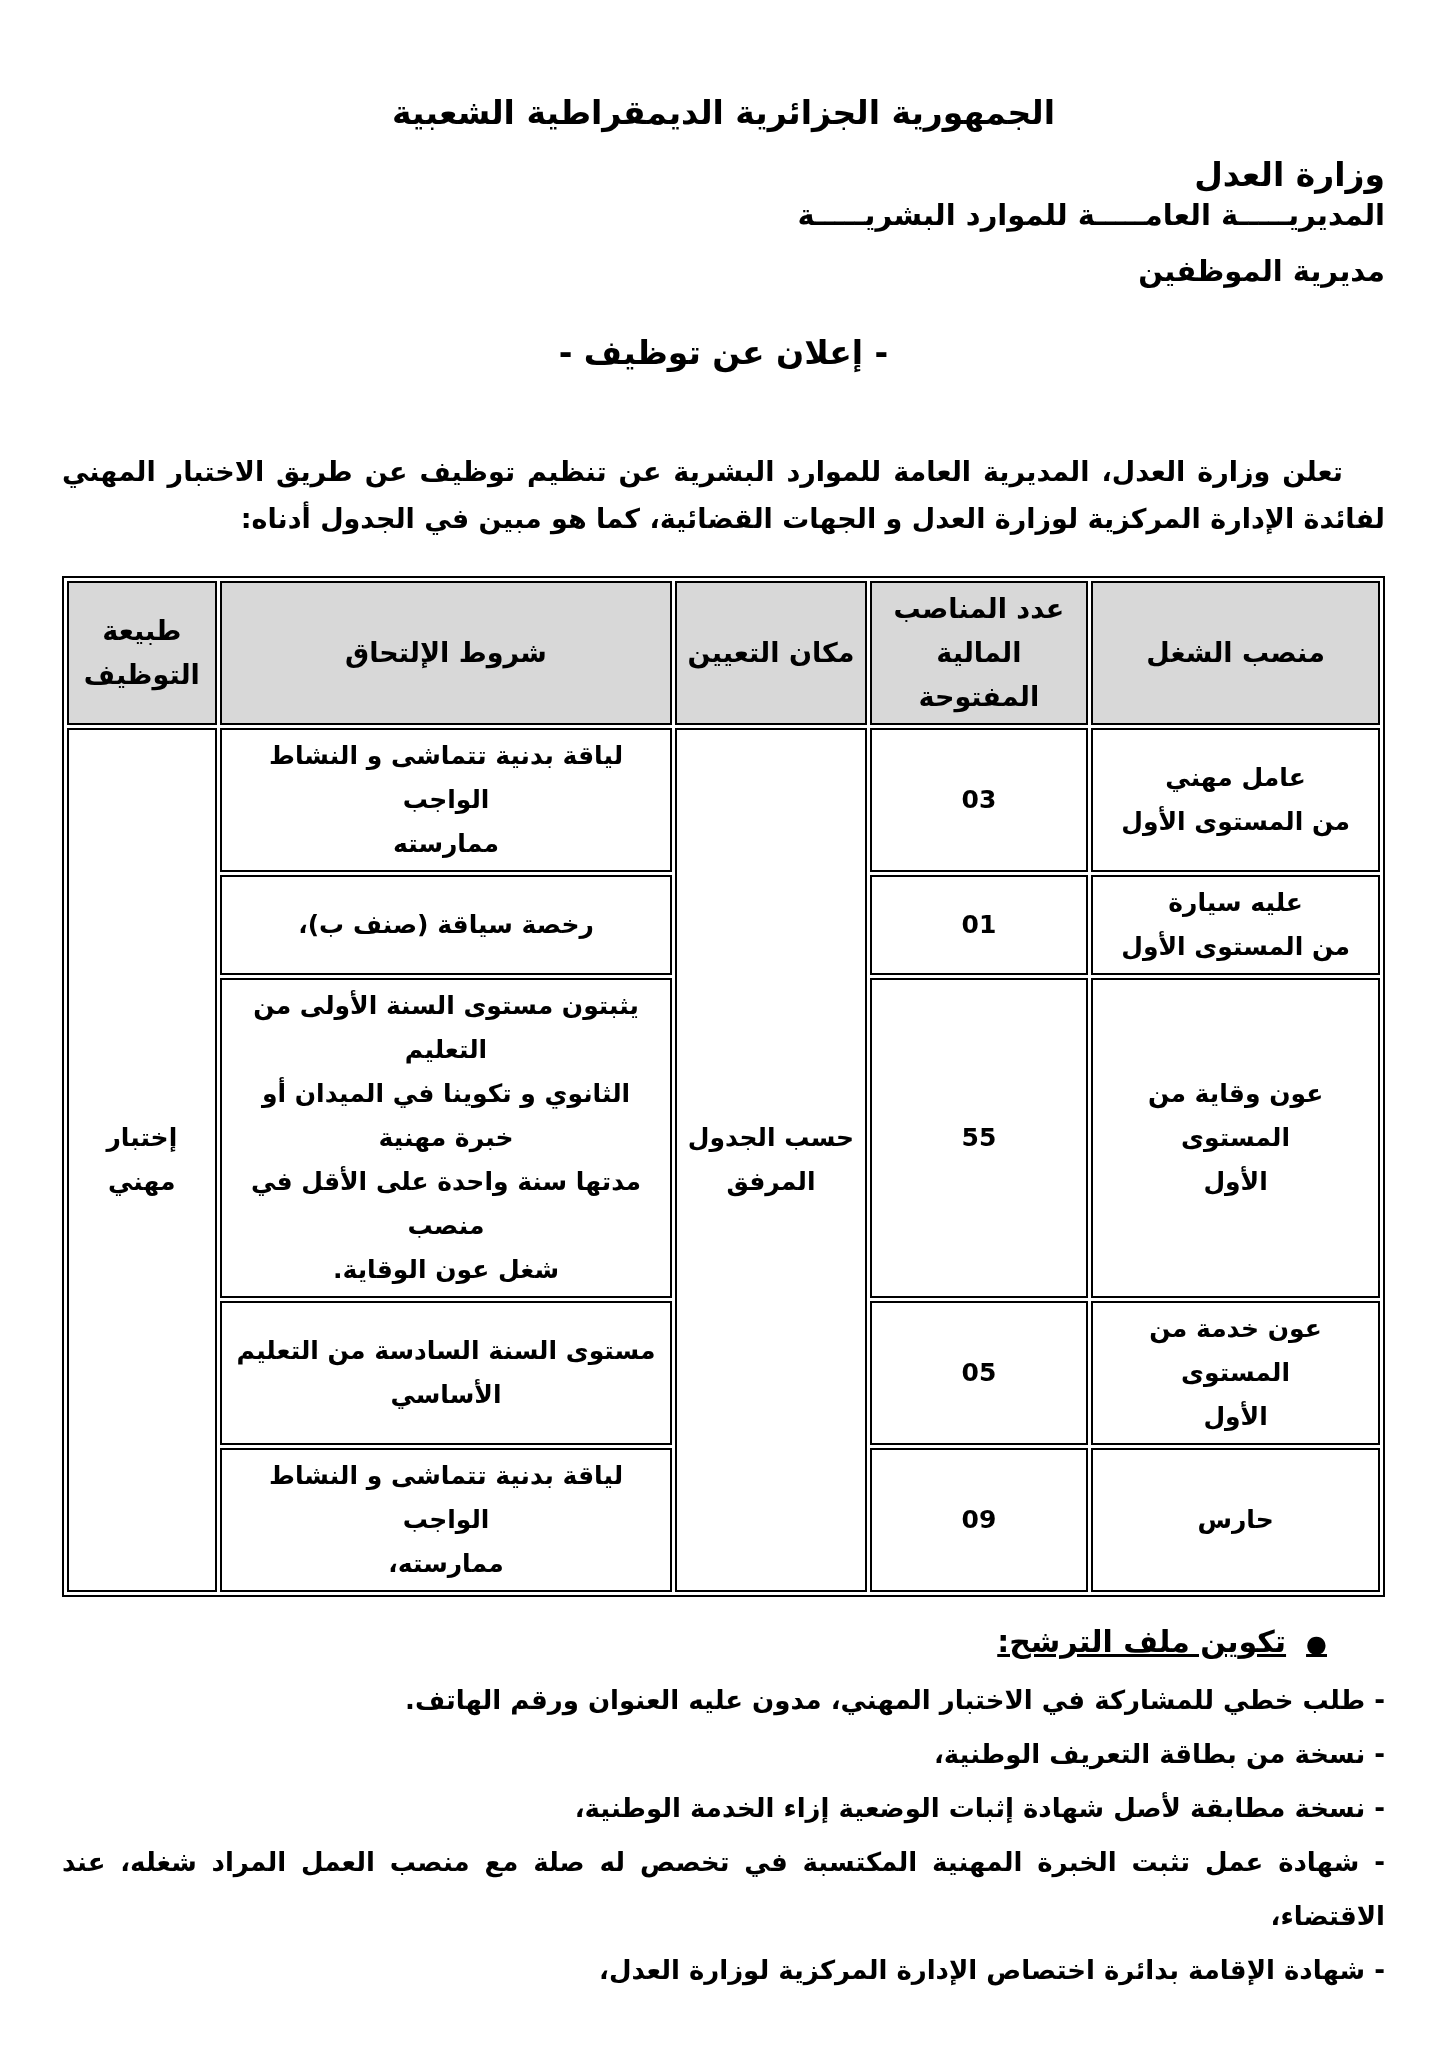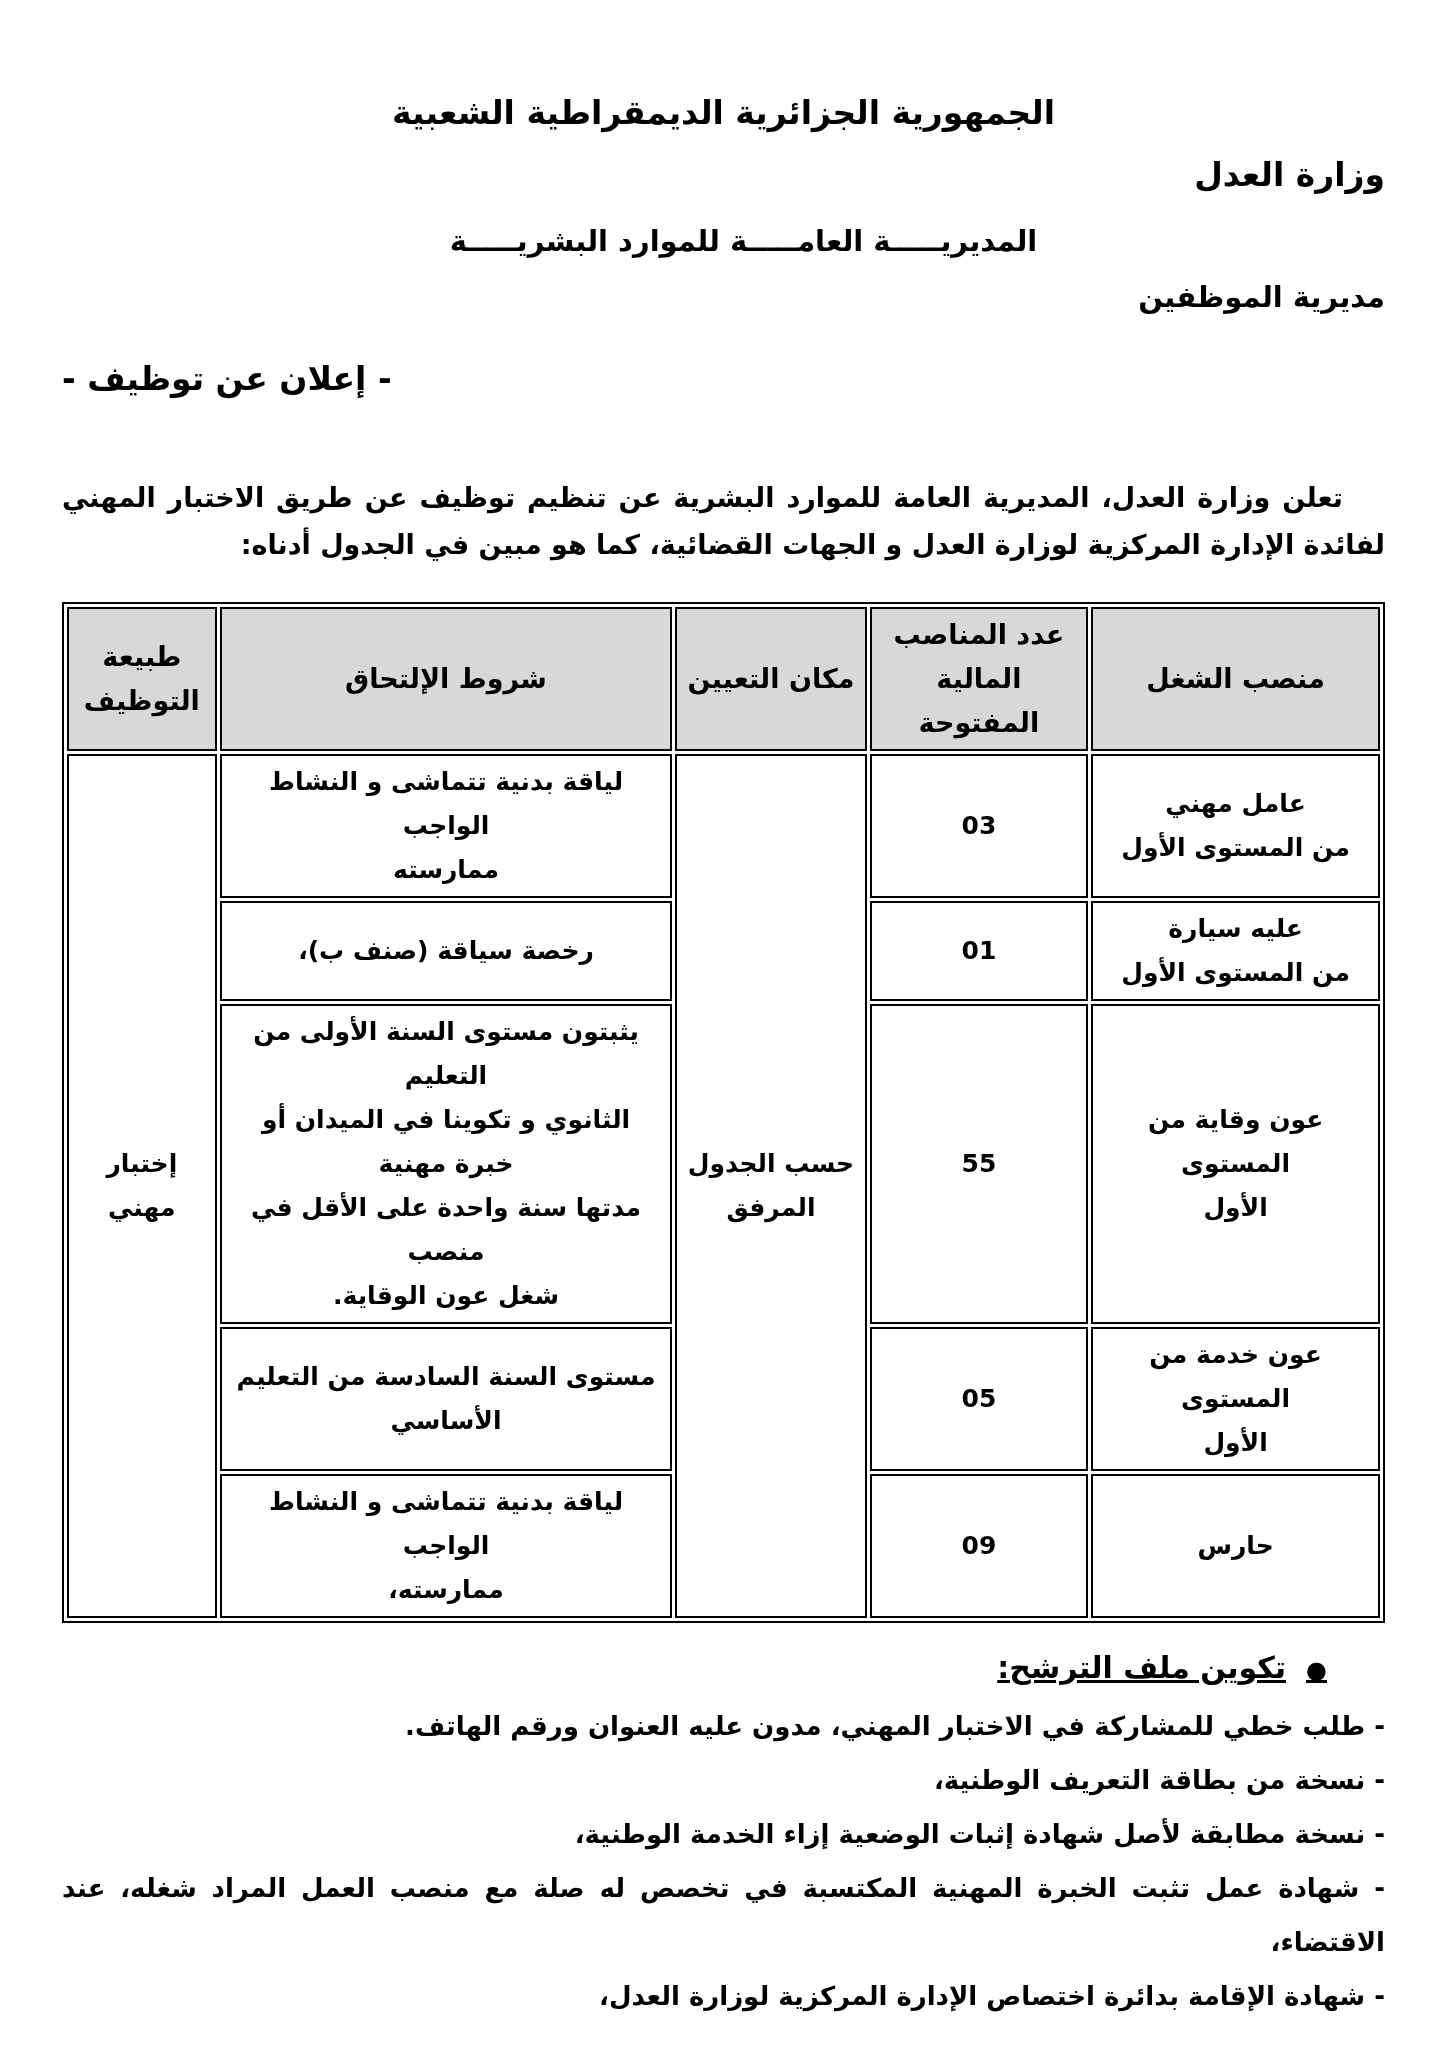--- a/index.html
+++ b/index.html
@@ -27,35 +27,34 @@
     text-align: center;
     font-size: 33px;
     line-height: 42px;
   }
   .h-line2 {
     margin-top: 20px;
     font-size: 33px;
     line-height: 42px;
   }
   .h-line3 {
-    margin-top: 26px;
-    text-align: center;
+    text-align: right;
     padding-left: 40px;
     font-size: 29px;
     line-height: 38px;
   }
   .h-line4 {
     margin-top: 18px;
     text-align: right;
     font-size: 29px;
     line-height: 38px;
   }
   .announce-title {
     margin-top: 42px;
-    text-align: left;
+    text-align: center;
     font-size: 33px;
     line-height: 42px;
   }
   
   .intro {
     margin-top: 74px;
     font-size: 27px;
     line-height: 47px;
     text-align: justify;
     text-indent: 42px;

